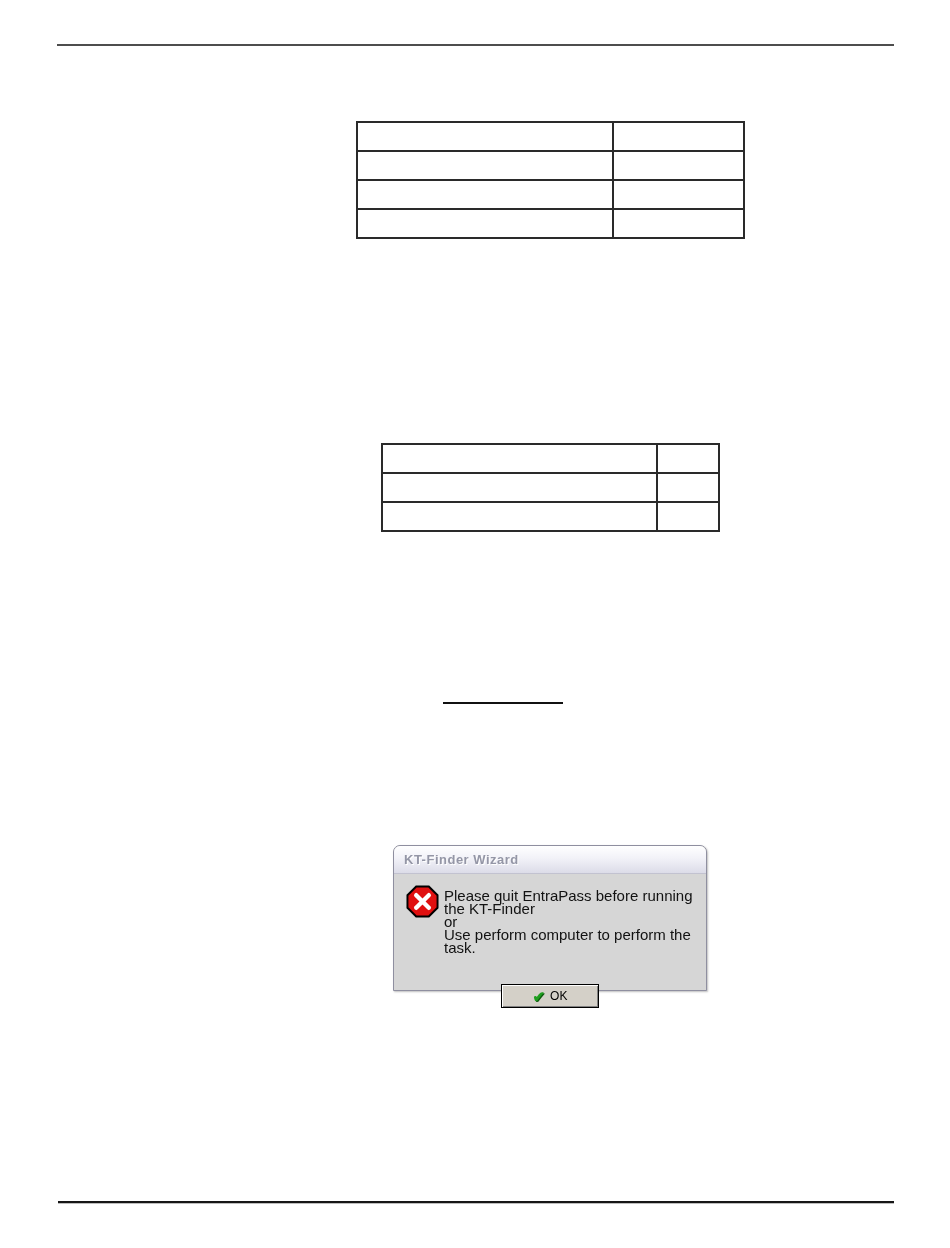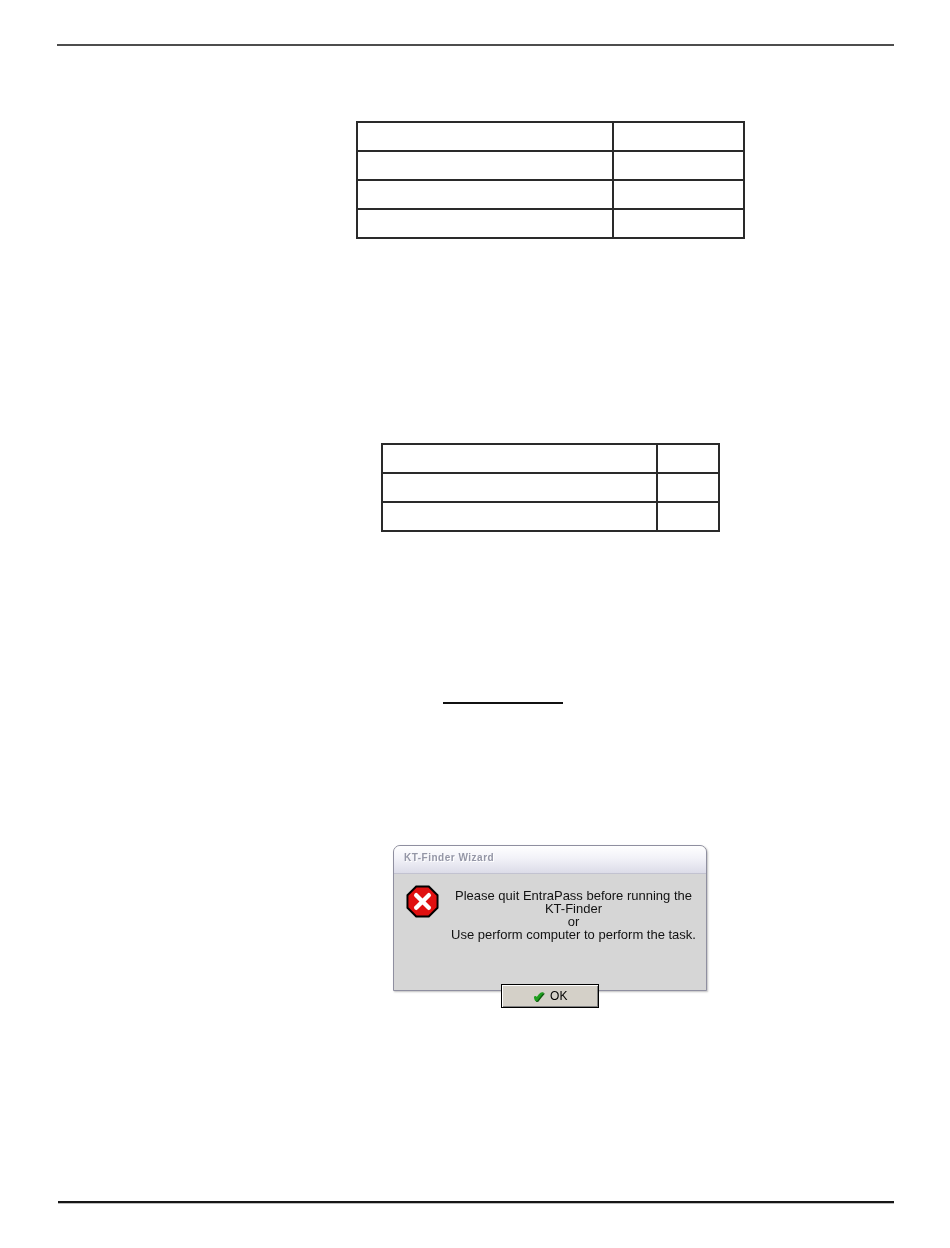--- a/index.html
+++ b/index.html
@@ -59,35 +59,35 @@
   .dialog-titlebar {
     position: relative;
     height: 27px;
     border-radius: 6px 6px 0 0;
     background: linear-gradient(to bottom, #ffffff 0%, #f2f2f8 45%, #dcdce8 100%);
     border-bottom: 1px solid #c2c2d0;
     cursor: default;
   }
   .dialog-title {
     position: absolute; left: 10px; top: 6px;
-    font-size: 10px; font-weight: bold;
+    font-size: 13px; font-weight: bold;
     color: #9496a6;
     letter-spacing: 0.5px;
     text-shadow: 1px 1px 0 #ffffff;
     white-space: nowrap;
   }
   .dialog-body { position: relative; height: 118px; }
   .stop-icon {
     position: absolute; left: 12px; top: 11px;
     width: 33px; height: 33px;
   }
   .dialog-message {
     position: absolute; left: 50px; right: 3px; top: 15px;
-    text-align: center;
-    font-size: 13px; line-height: 13px;
+    text-align: left;
+    font-size: 15px; line-height: 13px;
     color: #121212;
   }
   .ok-button {
     position: absolute; left: 107px; top: 110px;
     width: 98px; height: 24px;
     background: #d4d0c8;
     border: 1px solid #000000;
     box-shadow: inset 1px 1px 0 #ffffff, inset -1px -1px 0 #808080;
     display: flex; align-items: center; justify-content: center;
     gap: 5px;

